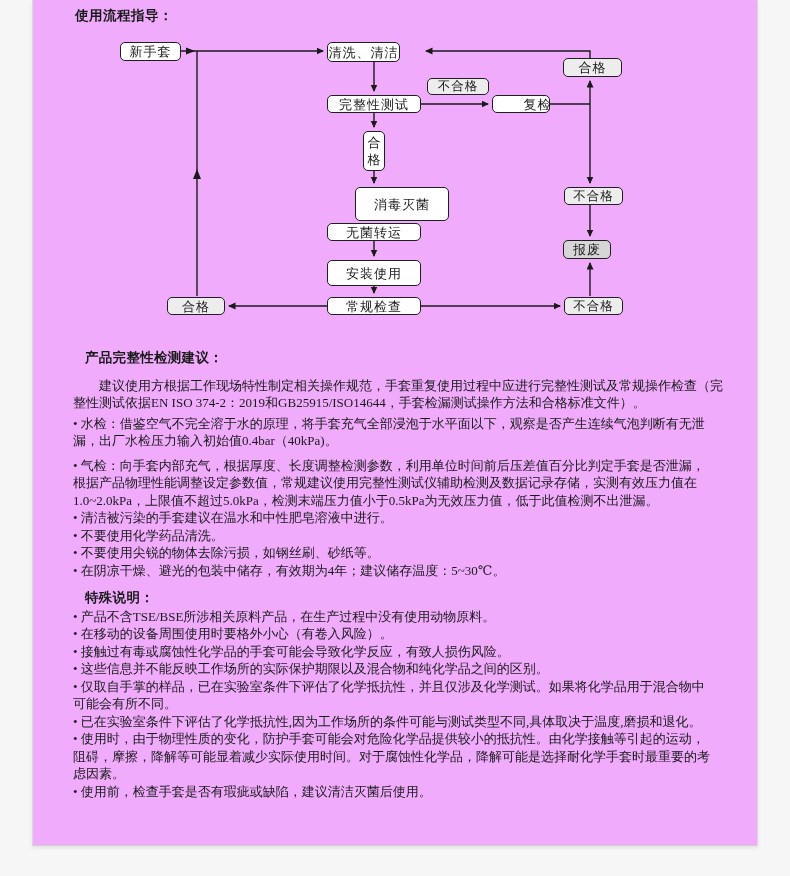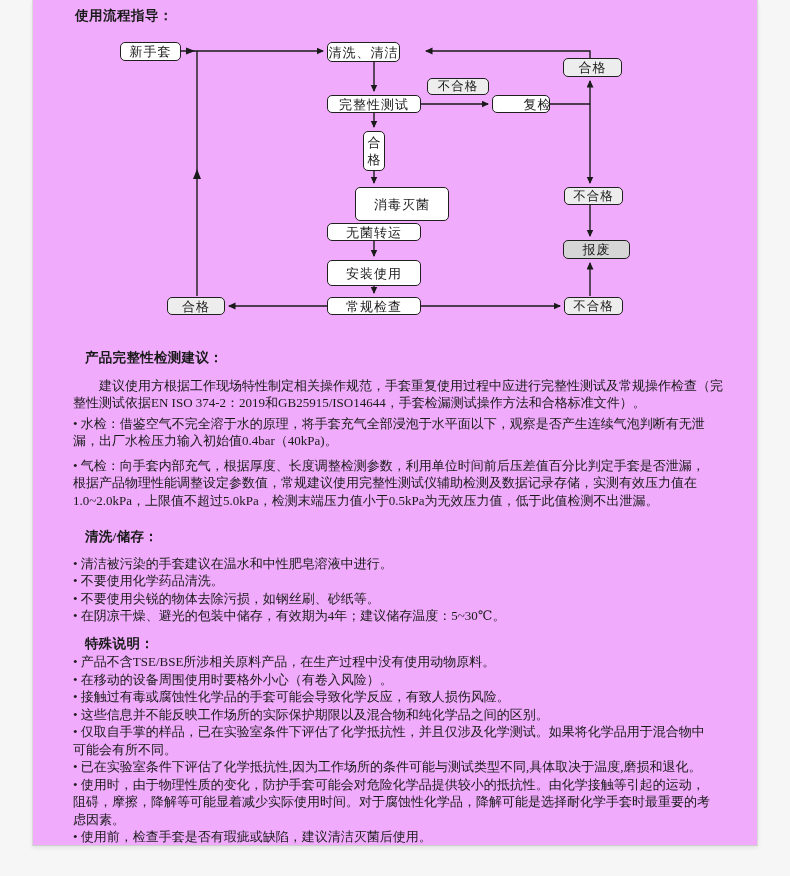--- a/index.html
+++ b/index.html
@@ -112,36 +112,35 @@
     <div class="node" style="left:459px;top:95px;width:58px;height:18px;padding-left:33px;">复检</div>
     <div class="node gray" style="left:530px;top:58px;width:59px;height:19px;">合格</div>
     <div class="node vert" style="left:330px;top:131px;width:22px;height:40px;">合
 格</div>
     <div class="node" style="left:294px;top:187px;width:94px;height:34px;margin-left:28px;">消毒灭菌</div>
     <div class="node" style="left:294px;top:223px;width:94px;height:18px;">无菌转运</div>
     <div class="node" style="left:294px;top:260px;width:94px;height:26px;">安装使用</div>
     <div class="node" style="left:294px;top:297px;width:94px;height:18px;">常规检查</div>
     <div class="node gray" style="left:134px;top:297px;width:58px;height:18px;">合格</div>
     <div class="node gray" style="left:531px;top:187px;width:59px;height:18px;font-size:12.5px;">不合格</div>
-    <div class="node dark" style="left:530px;top:240px;width:67px;height:19px;">报废</div>
+    <div class="node dark" style="left:530px;top:240px;width:48px;height:19px;">报废</div>
     <div class="node gray" style="left:531px;top:297px;width:59px;height:18px;font-size:12.5px;">不合格</div>
   </div>
 
   <div class="copy">
 
     <h3 class="h-integrity">产品完整性检测建议：</h3>
     <p class="p-intro">　　建议使用方根据工作现场特性制定相关操作规范，手套重复使用过程中应进行完整性测试及常规操作检查（完
 整性测试依据EN ISO 374-2：2019和GB25915/ISO14644，手套检漏测试操作方法和合格标准文件）。</p>
     <p class="p-water">• 水检：借鉴空气不完全溶于水的原理，将手套充气全部浸泡于水平面以下，观察是否产生连续气泡判断有无泄
 漏，出厂水检压力输入初始值0.4bar（40kPa)。</p>
     <p>• 气检：向手套内部充气，根据厚度、长度调整检测参数，利用单位时间前后压差值百分比判定手套是否泄漏，
 根据产品物理性能调整设定参数值，常规建议使用完整性测试仪辅助检测及数据记录存储，实测有效压力值在
 1.0~2.0kPa，上限值不超过5.0kPa，检测末端压力值小于0.5kPa为无效压力值，低于此值检测不出泄漏。</p>
 
-    <h3 class="h-storage">清洗/储存：</h3>
     <p>• 清洁被污染的手套建议在温水和中性肥皂溶液中进行。</p>
     <p>• 不要使用化学药品清洗。</p>
     <p>• 不要使用尖锐的物体去除污损，如钢丝刷、砂纸等。</p>
     <p>• 在阴凉干燥、避光的包装中储存，有效期为4年；建议储存温度：5~30℃。</p>
 
     <h3 class="h-special">特殊说明：</h3>
     <p>• 产品不含TSE/BSE所涉相关原料产品，在生产过程中没有使用动物原料。</p>
     <p>• 在移动的设备周围使用时要格外小心（有卷入风险）。</p>
     <p>• 接触过有毒或腐蚀性化学品的手套可能会导致化学反应，有致人损伤风险。</p>
     <p>• 这些信息并不能反映工作场所的实际保护期限以及混合物和纯化学品之间的区别。</p>

